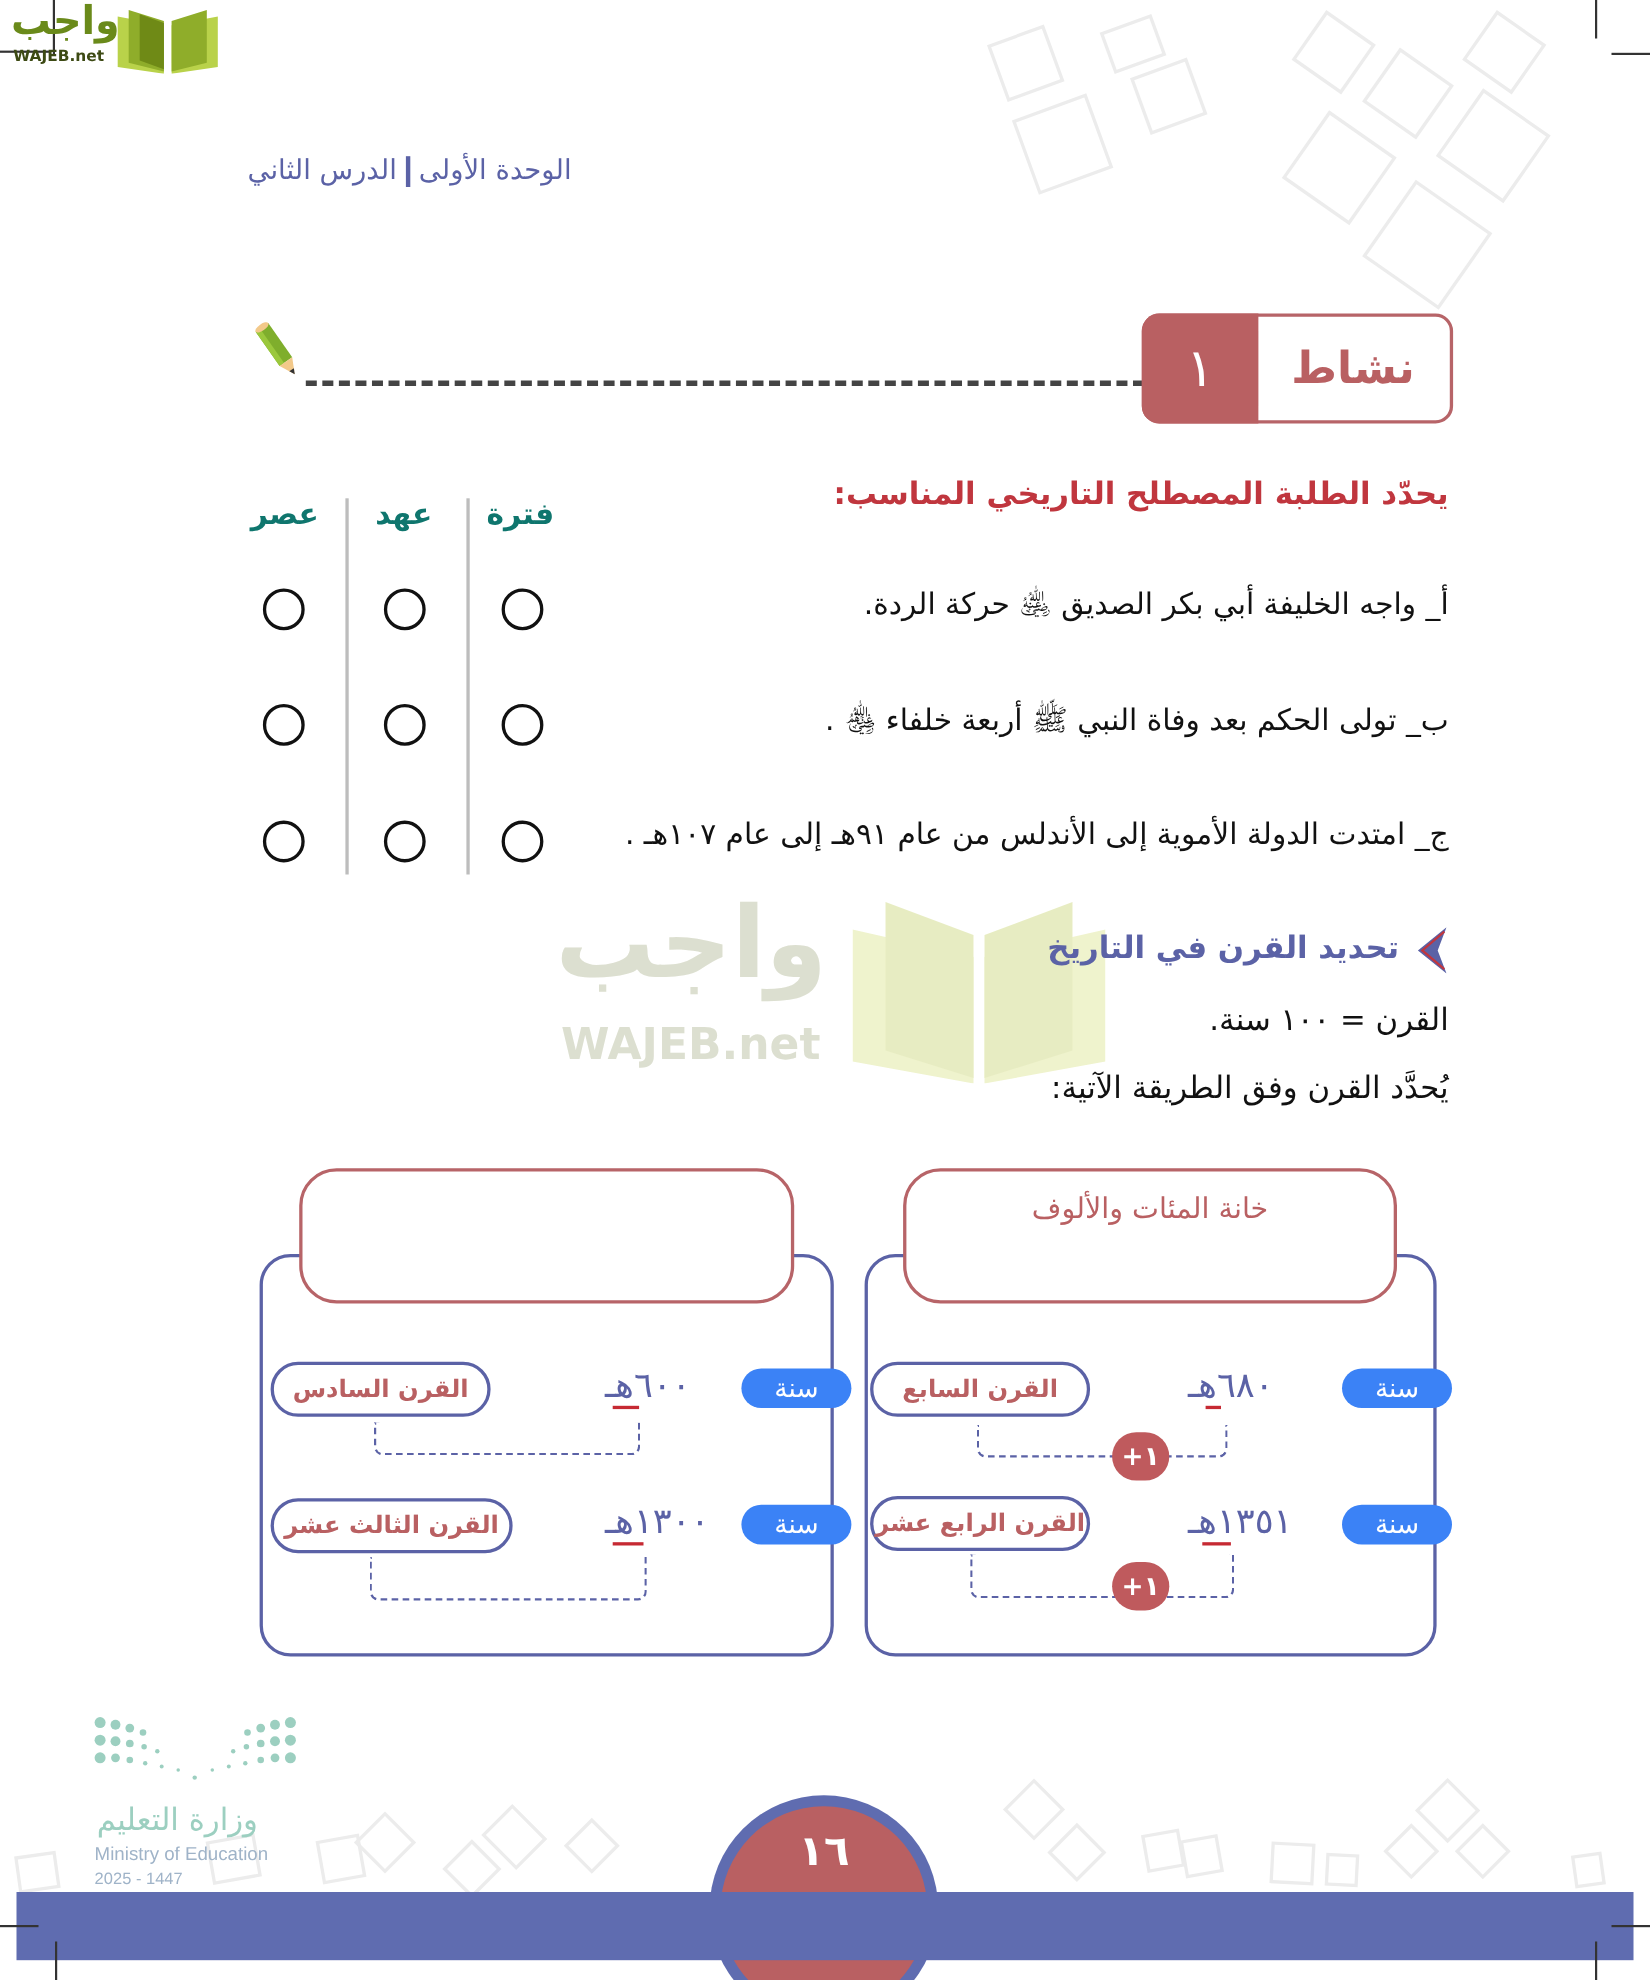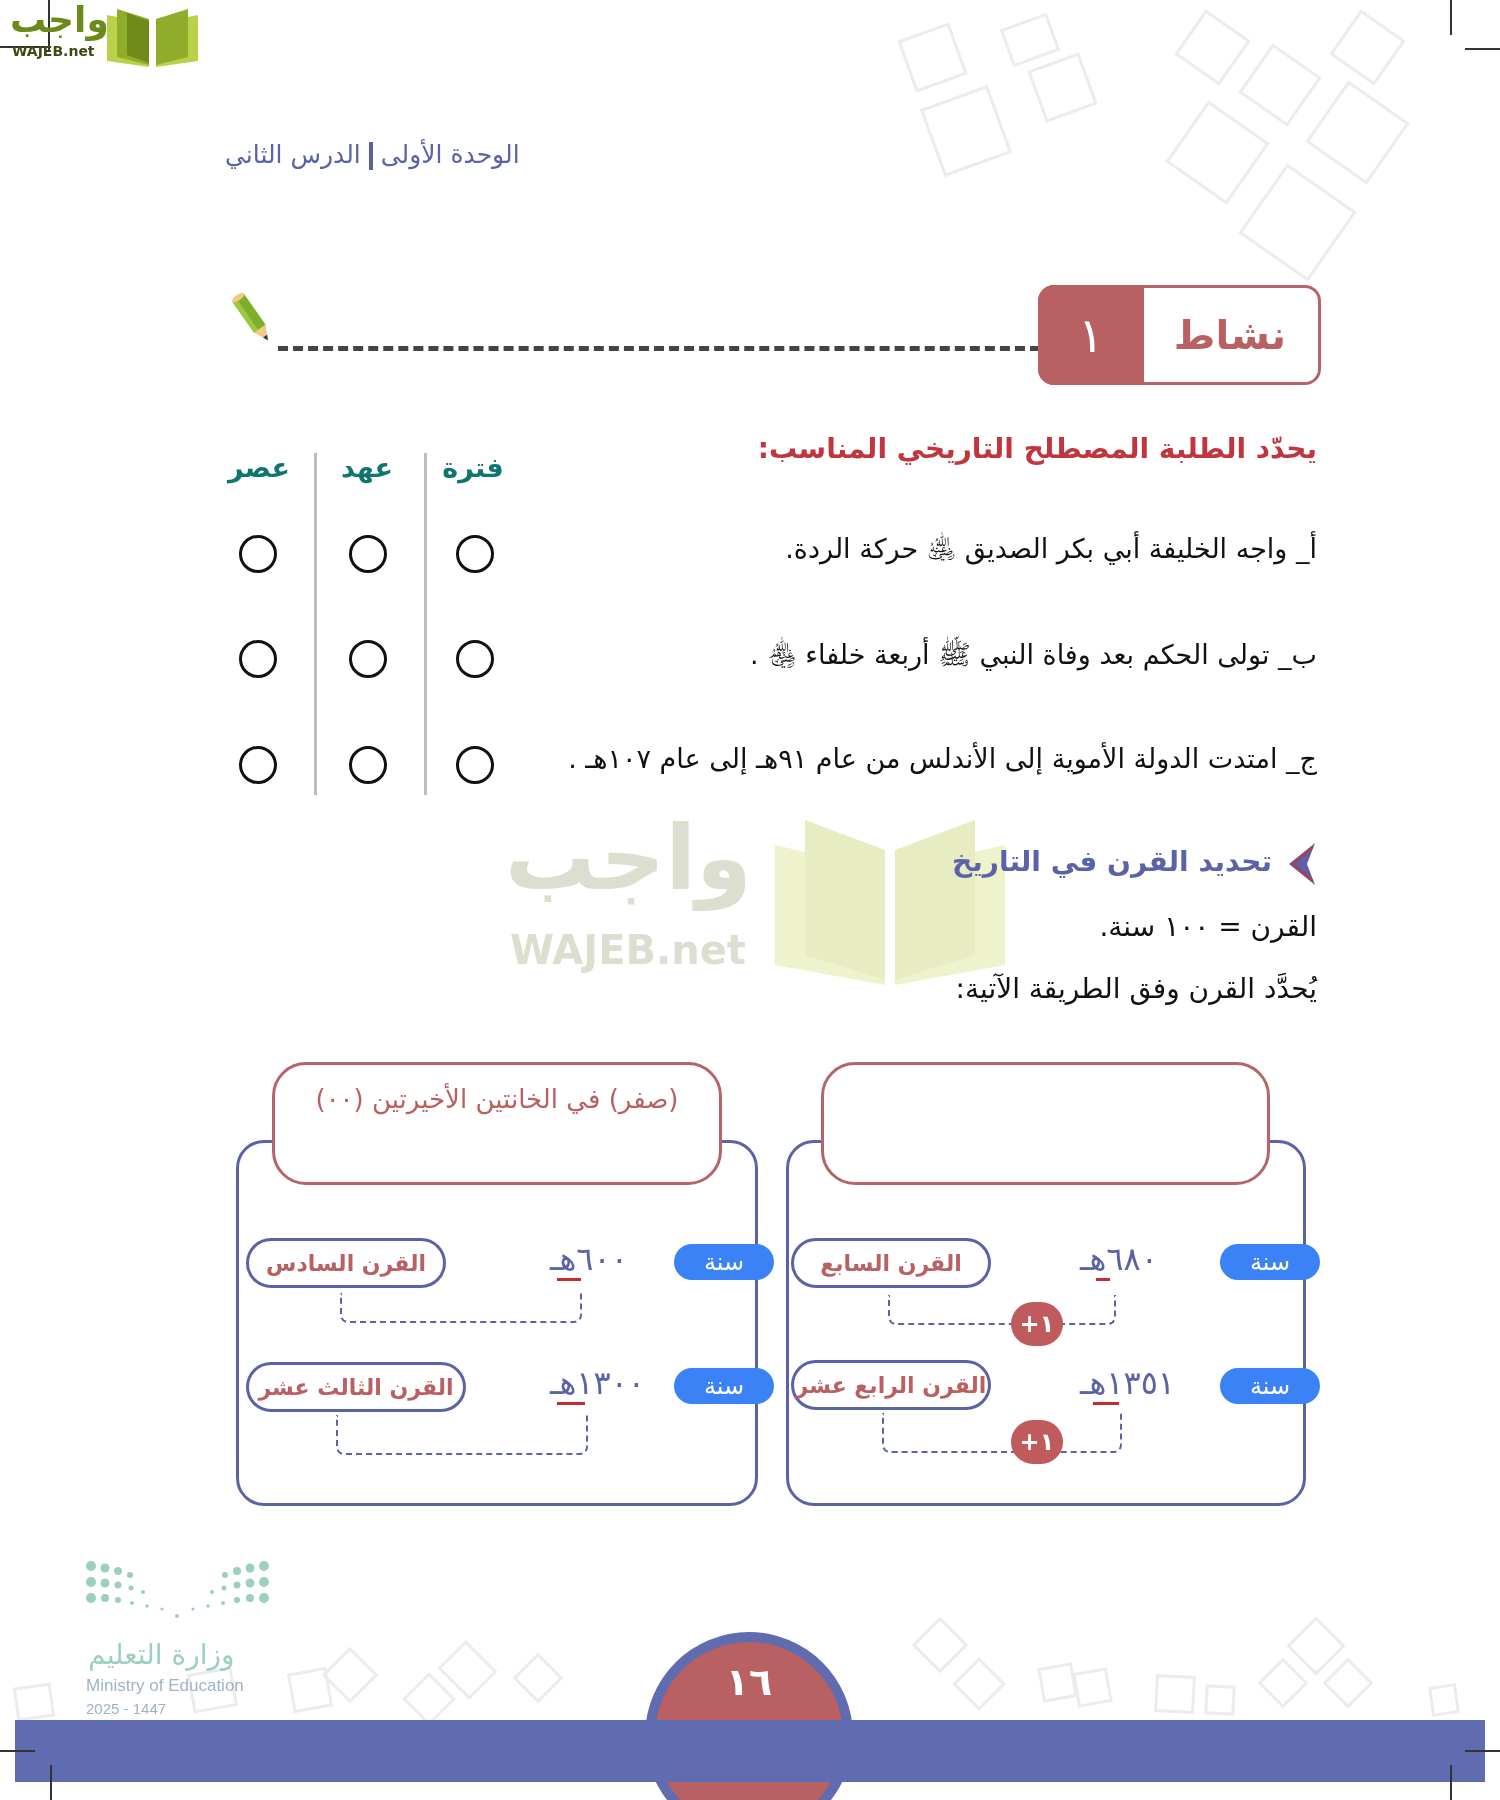--- a/index.html
+++ b/index.html
@@ -129,39 +129,39 @@
 <svg class="abs" style="left:1285px;top:843px" width="32" height="42" viewBox="0 0 32 42">
   <polygon points="30,0 4,21 30,42 22,21" fill="#5b62a6"></polygon>
   <polyline points="28,4 8,21 28,38" fill="none" stroke="#c0363e" stroke-width="2"></polyline>
 </svg>
 <div class="abs sec-title rtl">تحديد القرن في التاريخ</div>
 <div class="abs body-text rtl" style="top:910px">القرن = ١٠٠ سنة.</div>
 <div class="abs body-text rtl" style="top:972px">يُحدَّد القرن وفق الطريقة الآتية:</div>
 
 <div class="abs panel" style="left:786px;top:1140px;width:520px;height:366px"></div>
 <div class="abs panel-head rtl" style="left:821px;top:1062px;width:449px;height:123px">
+  <div>خانة المئات والألوف</div>
 </div>
 
 <div class="abs year-pill" style="left:1220px;top:1244px">سنة</div>
 <div class="abs year-num" style="left:1080px;top:1240px">٦٨٠هـ</div>
 <div class="abs red-ul" style="left:1096px;top:1278px;width:14px"></div>
 <div class="abs century-pill rtl" style="left:791px;top:1238px;width:200px">القرن السابع</div>
 <div class="abs dash-conn" style="left:888px;top:1295px;width:228px;height:30px"></div>
 <div class="abs plus-badge" style="left:1011px;top:1302px">+١</div>
 
 <div class="abs year-pill" style="left:1220px;top:1368px">سنة</div>
 <div class="abs year-num" style="left:1080px;top:1364px">١٣٥١هـ</div>
 <div class="abs red-ul" style="left:1093px;top:1402px;width:26px"></div>
 <div class="abs century-pill rtl" style="left:791px;top:1360px;width:200px">القرن الرابع عشر</div>
 <div class="abs dash-conn" style="left:882px;top:1413px;width:240px;height:40px"></div>
 <div class="abs plus-badge" style="left:1011px;top:1420px">+١</div>
 
 <div class="abs panel" style="left:236px;top:1140px;width:522px;height:366px"></div>
 <div class="abs panel-head rtl" style="left:272px;top:1062px;width:450px;height:123px">
-  <div>(صفر) في الخانتين الأخيرتين (٠٠)</div>
 </div>
 
 <div class="abs year-pill" style="left:674px;top:1244px">سنة</div>
 <div class="abs year-num" style="left:550px;top:1240px">٦٠٠هـ</div>
 <div class="abs red-ul" style="left:557px;top:1278px;width:24px"></div>
 <div class="abs century-pill rtl" style="left:246px;top:1238px;width:200px">القرن السادس</div>
 <div class="abs dash-conn" style="left:340px;top:1293px;width:242px;height:30px"></div>
 
 <div class="abs year-pill" style="left:674px;top:1368px">سنة</div>
 <div class="abs year-num" style="left:550px;top:1364px">١٣٠٠هـ</div>

